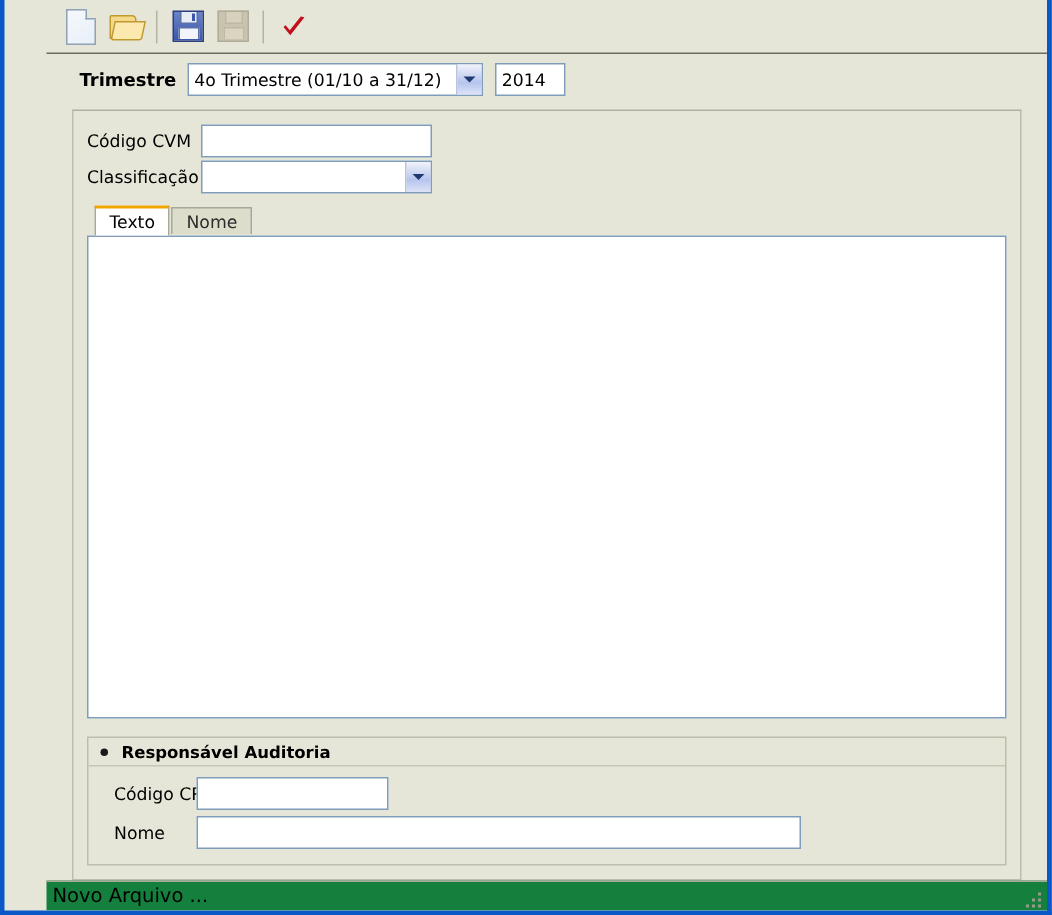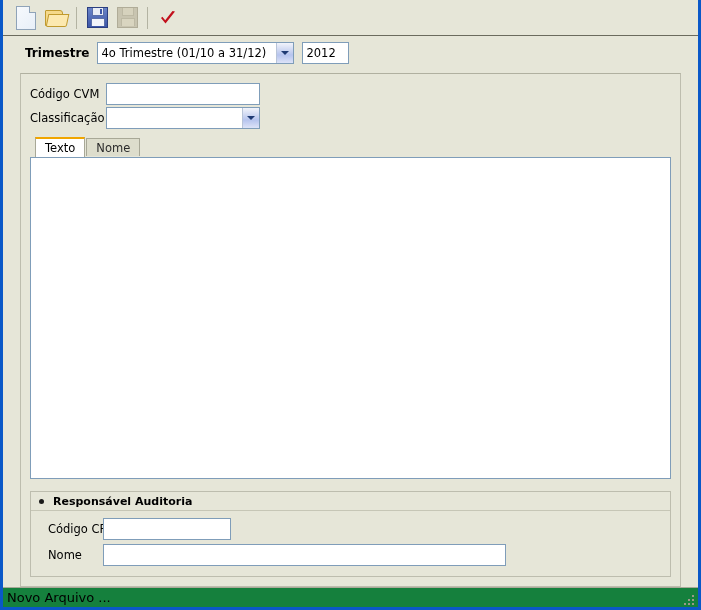--- a/index.html
+++ b/index.html
@@ -120,20 +120,21 @@
     font-family: "DejaVu Sans", sans-serif;
   }
 
   
   .client {
     flex: 1 1 auto;
     background: #e6e6d8;
     display: flex;
     flex-direction: column;
     overflow: hidden;
+    padding-left: 28px;
   }
 
   
   .toolbar {
     flex: 0 0 36px;
     height: 36px;
     background: #e6e6d8;
     display: flex;
     align-items: center;
     padding-left: 8px;
@@ -510,21 +511,21 @@
     </div>
 
     <div class="trimestre-row">
       <span class="lbl-bold">Trimestre</span>
       <span class="combo" style="width:197px;">
         <span class="combo-text">4o Trimestre (01/10 a 31/12)</span>
         <span class="combo-arrow">
             <i class="chev"></i>
           </span>
       </span>
-      <span class="txtfield" style="width:47px; margin-left:8px;" placeholder="2010">2012</span>
+      <span class="txtfield" style="width:47px; margin-left:8px;" placeholder="2010">2014</span>
     </div>
 
     <div class="main-panel">
 
       <div class="field-row">
         <span class="fr-label">Código CVM</span>
         <span class="txtfield" style="width:154px;"></span>
       </div>
 
       <div class="field-row">

